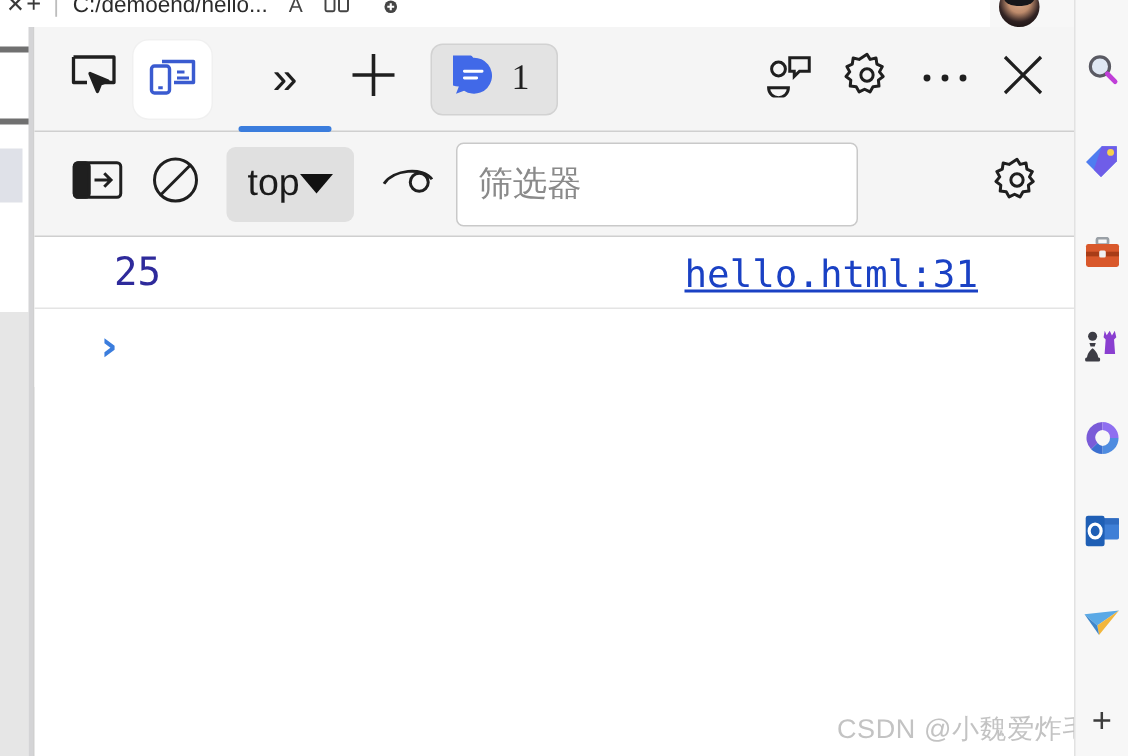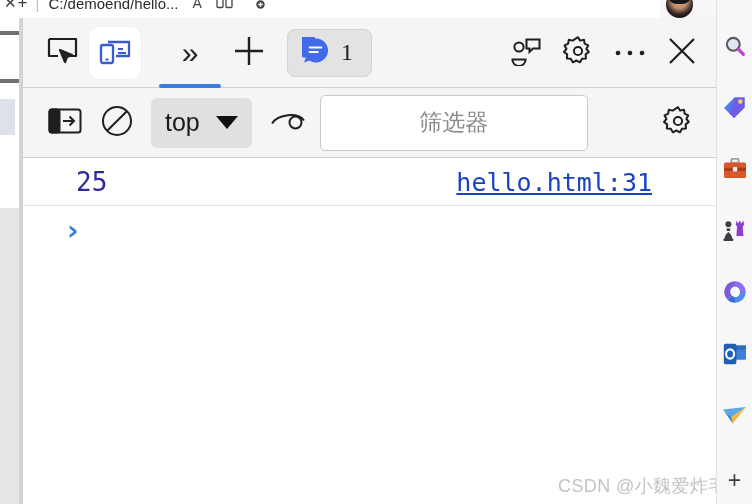--- a/index.html
+++ b/index.html
@@ -96,35 +96,34 @@
   .msgbadge {
     display: flex; align-items: center; gap: 12px;
     height: 48px; padding: 0 18px 0 14px; background: #e3e3e3;
     border-radius: 8px; border: 1px solid #d2d2d2; flex: 0 0 auto;
   }
   .msgbadge .count { font-size: 24px; color: #202020; font-family: "Liberation Serif", serif; }
   .spacer { flex: 1 1 auto; }
 
   
   .ctxsel {
-    display: flex; align-items: center; gap: 16px;
+    display: flex; align-items: center; 
     height: 50px; padding: 0 14px; background: #e0e0e0; border-radius: 6px; flex: 0 0 auto;
   }
   .ctxsel .lbl { font-size: 25px; color: #1a1a1a; font-family: "Liberation Sans", sans-serif; }
   .tri { width: 0; height: 0; border-left: 11px solid transparent; border-right: 11px solid transparent; border-top: 13px solid #111; }
   .filterbox {
     flex: 0 0 auto; width: 268px; height: 56px; background: #ffffff;
     border: 1px solid #c9c9c9; border-radius: 5px;
     display: flex; align-items: center; padding: 0 14px;
   }
   .filterbox input {
     border: none; outline: none; width: 100%;
     font-size: 23px; color: #2c2c2c; background: transparent;
     font-family: "Liberation Sans", sans-serif;
-    text-align: center;
   }
   .filterbox input::placeholder { color: #8a8a8a; }
 
   
   .console { position: relative; background: #ffffff; }
   .logrow {
     position: relative; height: 48px; border-bottom: 1px solid #e4e4e4;
     display: flex; align-items: center;
   }
   .logval {

